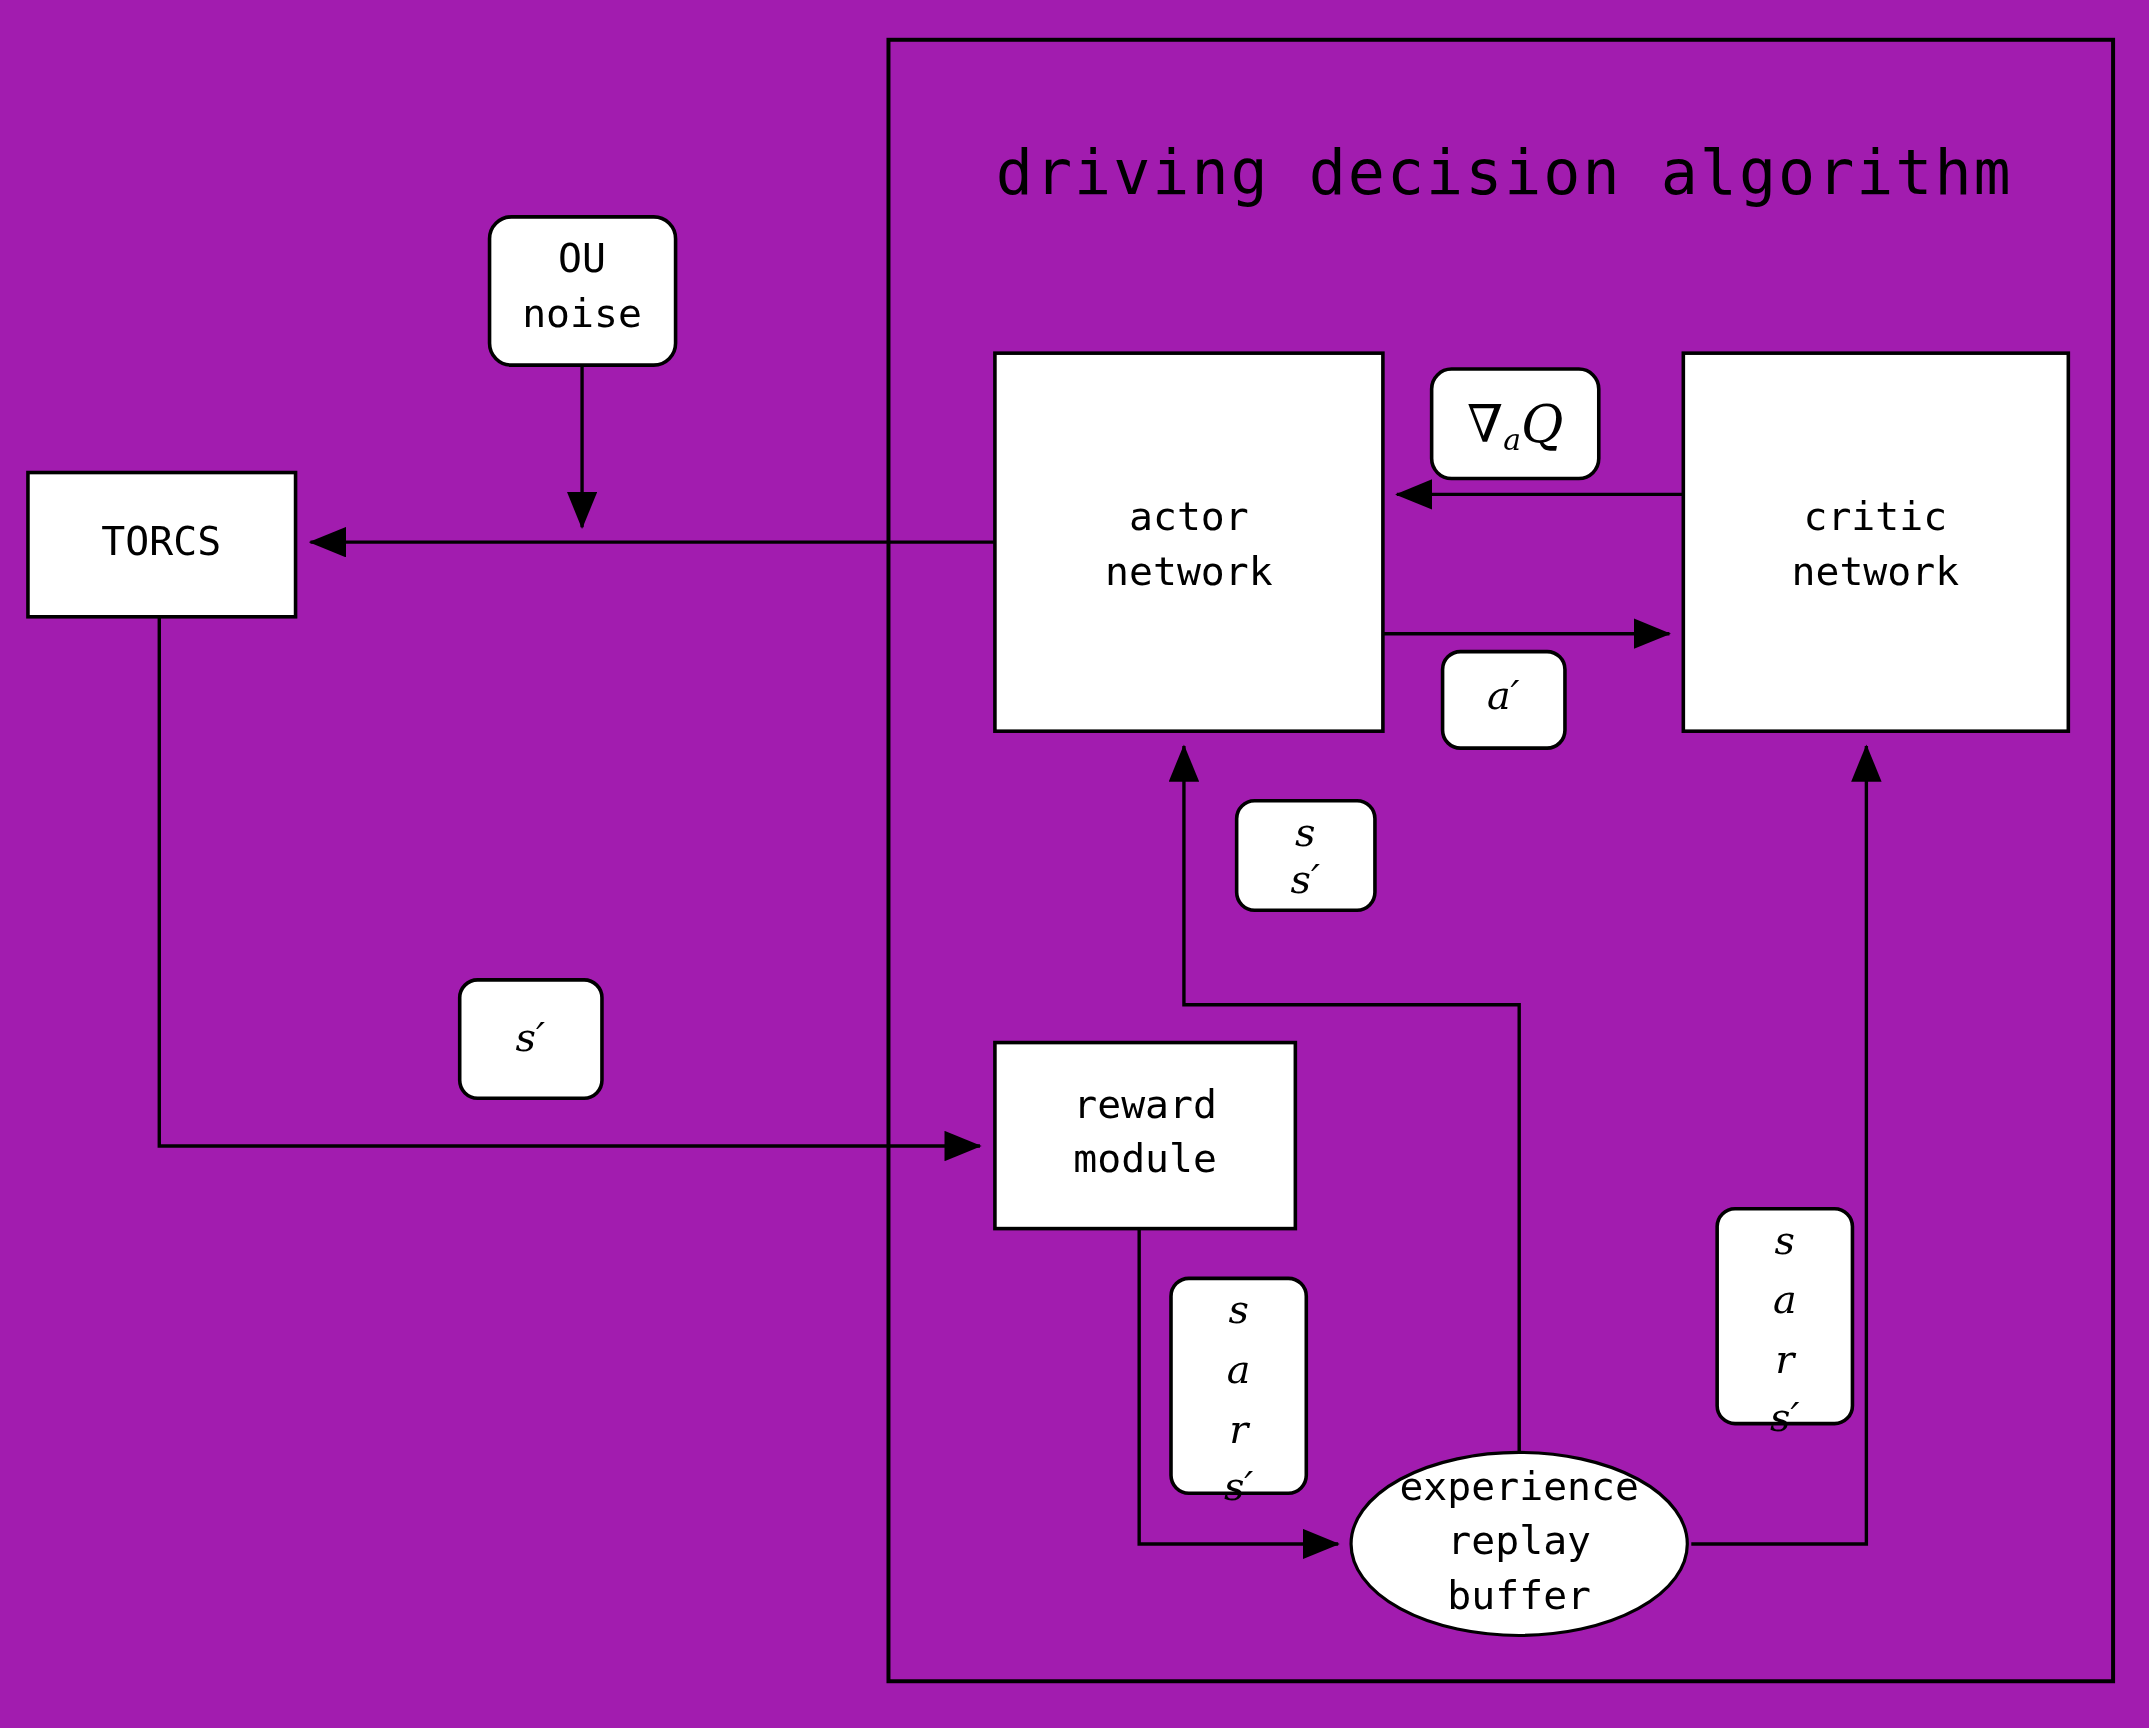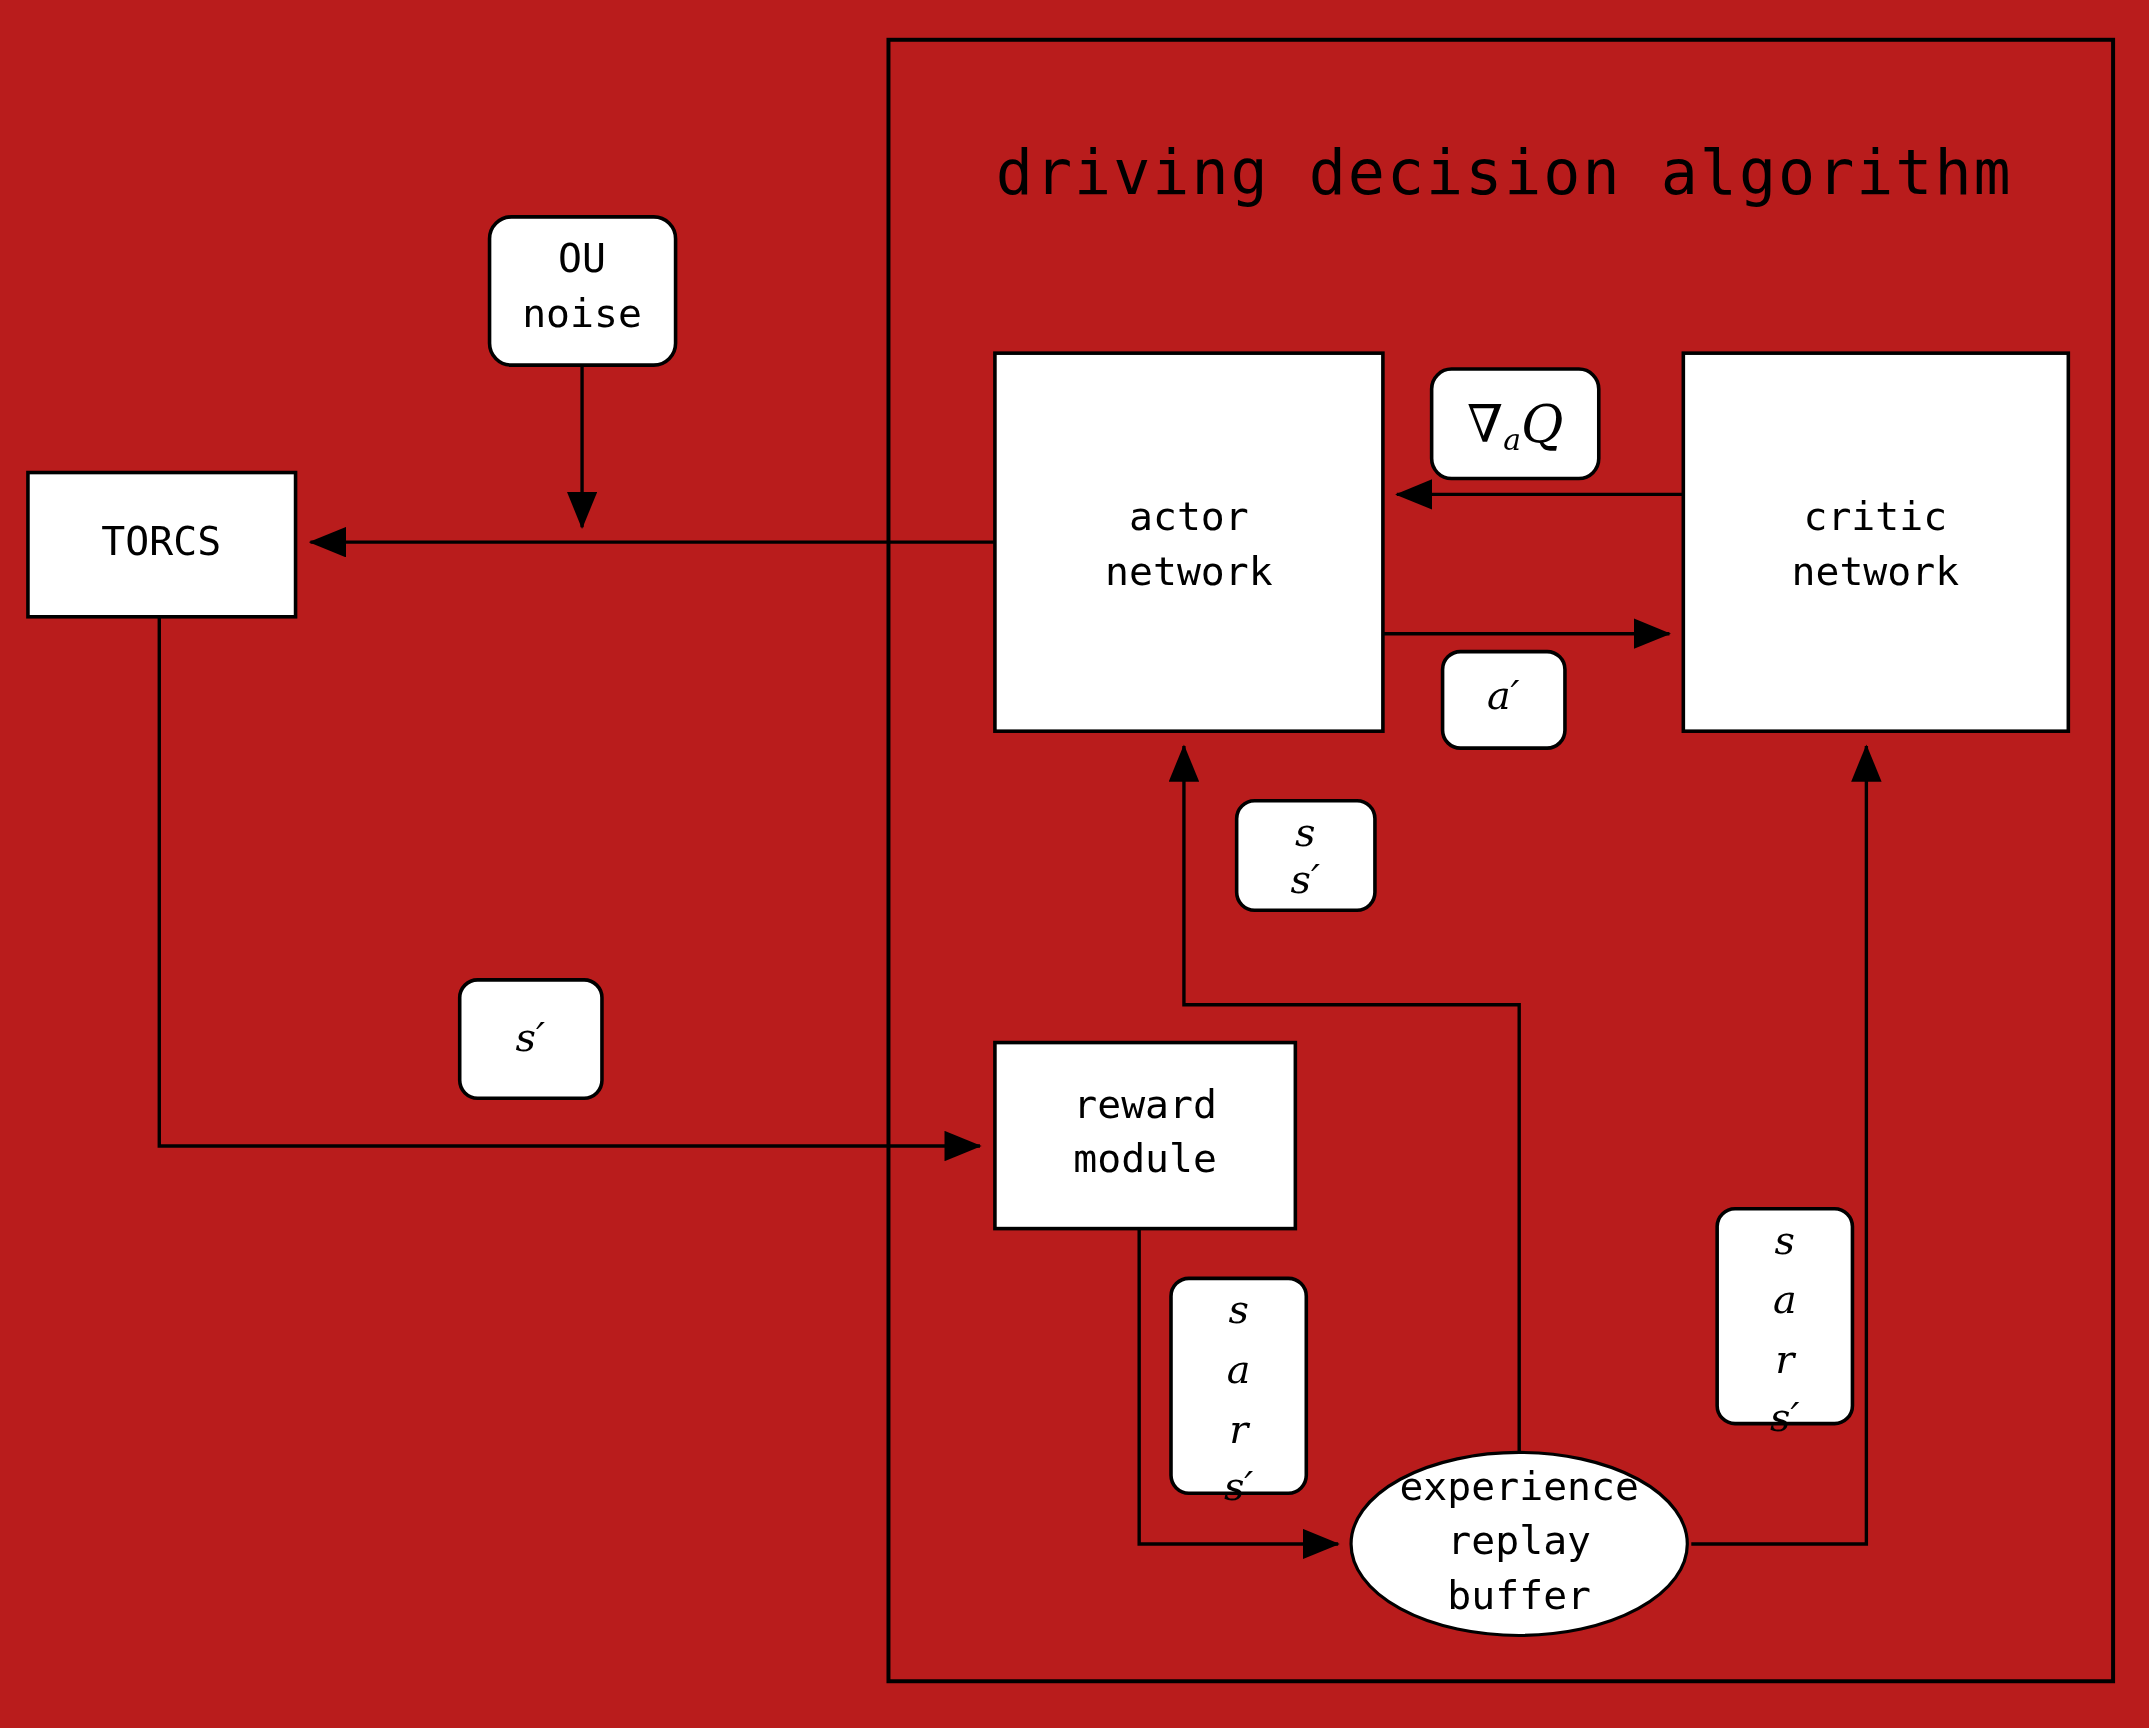--- a/index.html
+++ b/index.html
@@ -4,21 +4,21 @@
 <style>
   html, body {
     margin: 0;
     padding: 0;
     background: #ffffff;
   }
   #stage {
     position: relative;
     width: 2149px;
     height: 1728px;
-    background: #b91c1c;
+    background: #a21caf;
     overflow: hidden;
     font-family: "DejaVu Sans Mono", "Liberation Mono", monospace;
   }
   svg#diagram {
     position: absolute;
     left: 0;
     top: 0;
     width: 2149px;
     height: 1728px;
     display: block;

